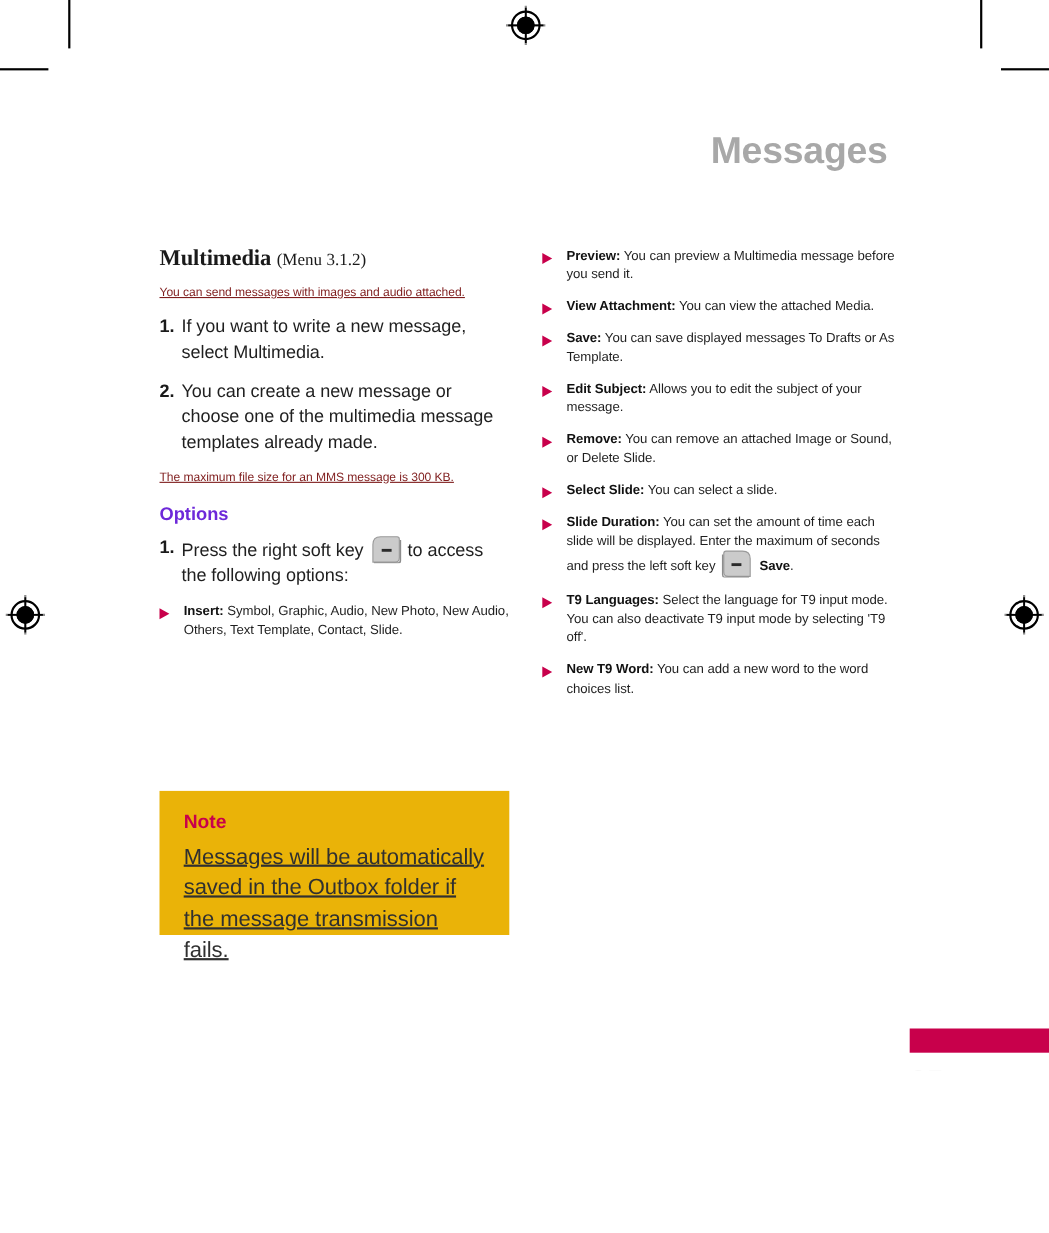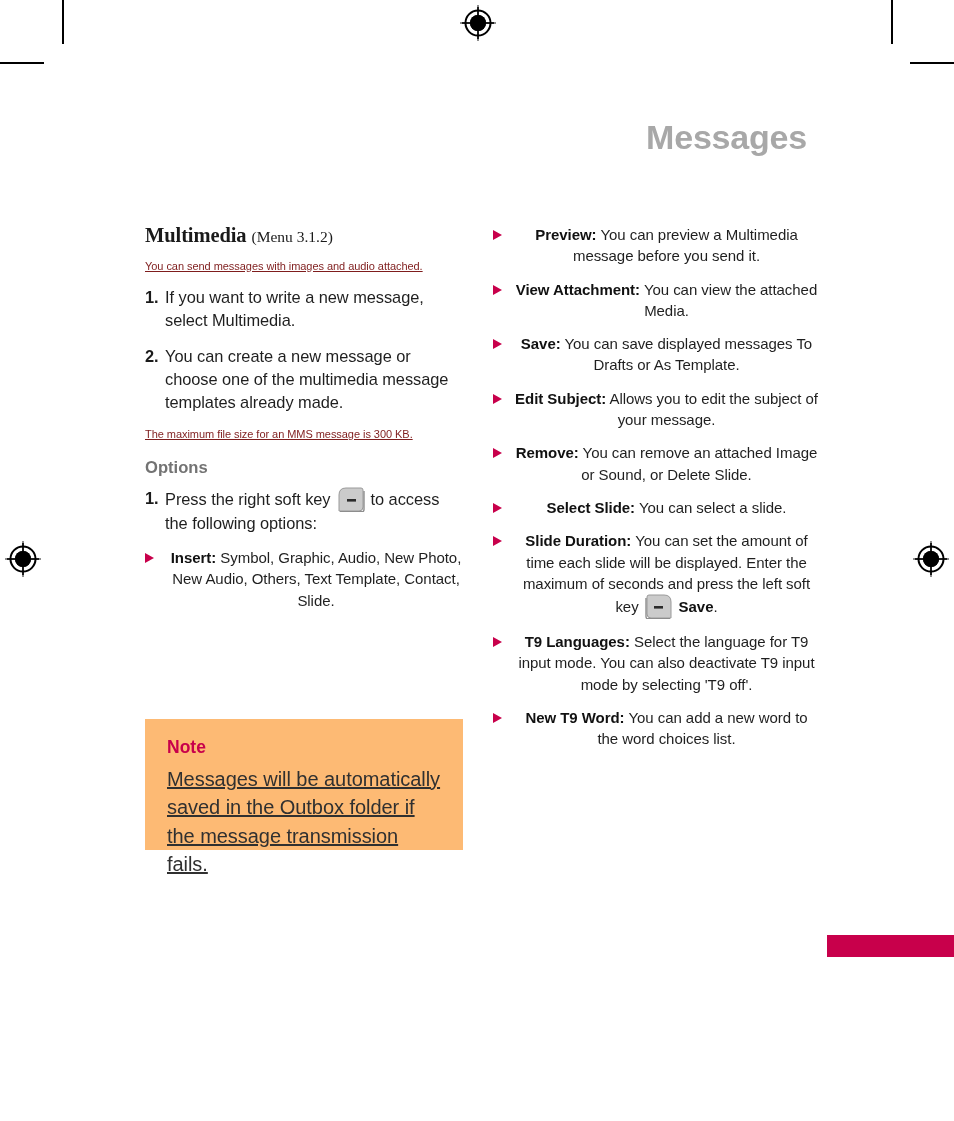--- a/index.html
+++ b/index.html
@@ -76,21 +76,21 @@
     line-height: 1.42;
     color: #7f1d1d;
     margin: 0 0 12px 0;
     letter-spacing: -0.05px;
     text-decoration: underline;
   }
 
   .sub-title {
     font-size: 16.6px;
     font-weight: bold;
-    color: #737373;
+    color: #6d28d9;
     margin: 15px 0 8px 0;
     line-height: 1.3;
   }
 
   
   .step {
     position: relative;
     font-size: 16.4px;
     line-height: 1.42;
     color: #1f1f1f;
@@ -102,27 +102,26 @@
     position: absolute;
     left: 0;
     top: 0;
     font-weight: bold;
     color: #1a1a1a;
   }
 
   
   .bullet {
     position: relative;
-    font-size: 15px;
+    font-size: 12px;
     line-height: 1.42;
     color: #1f1f1f;
     margin: 0 0 12px 0;
     padding-left: 22px;
     letter-spacing: -0.05px;
-    text-align: center;
   }
   .bullet .tri {
     position: absolute;
     left: 0;
     top: 6px;
     width: 0;
     height: 0;
     border-left: 9px solid #c8004b;
     border-top: 5.5px solid transparent;
     border-bottom: 5.5px solid transparent;
@@ -139,21 +138,21 @@
   }
   .softkey svg { display: block; }
 
   
   .note-box {
     position: absolute;
     left: 145px;
     top: 719px;
     width: 318px;
     height: 131px;
-    background: #fdba74;
+    background: #eab308;
     box-sizing: border-box;
     padding: 18px 22px 0 22px;
   }
   .note-title {
     font-size: 17.5px;
     font-weight: bold;
     color: #c8004b;
     margin: 0 0 7px 0;
     line-height: 1.2;
   }

